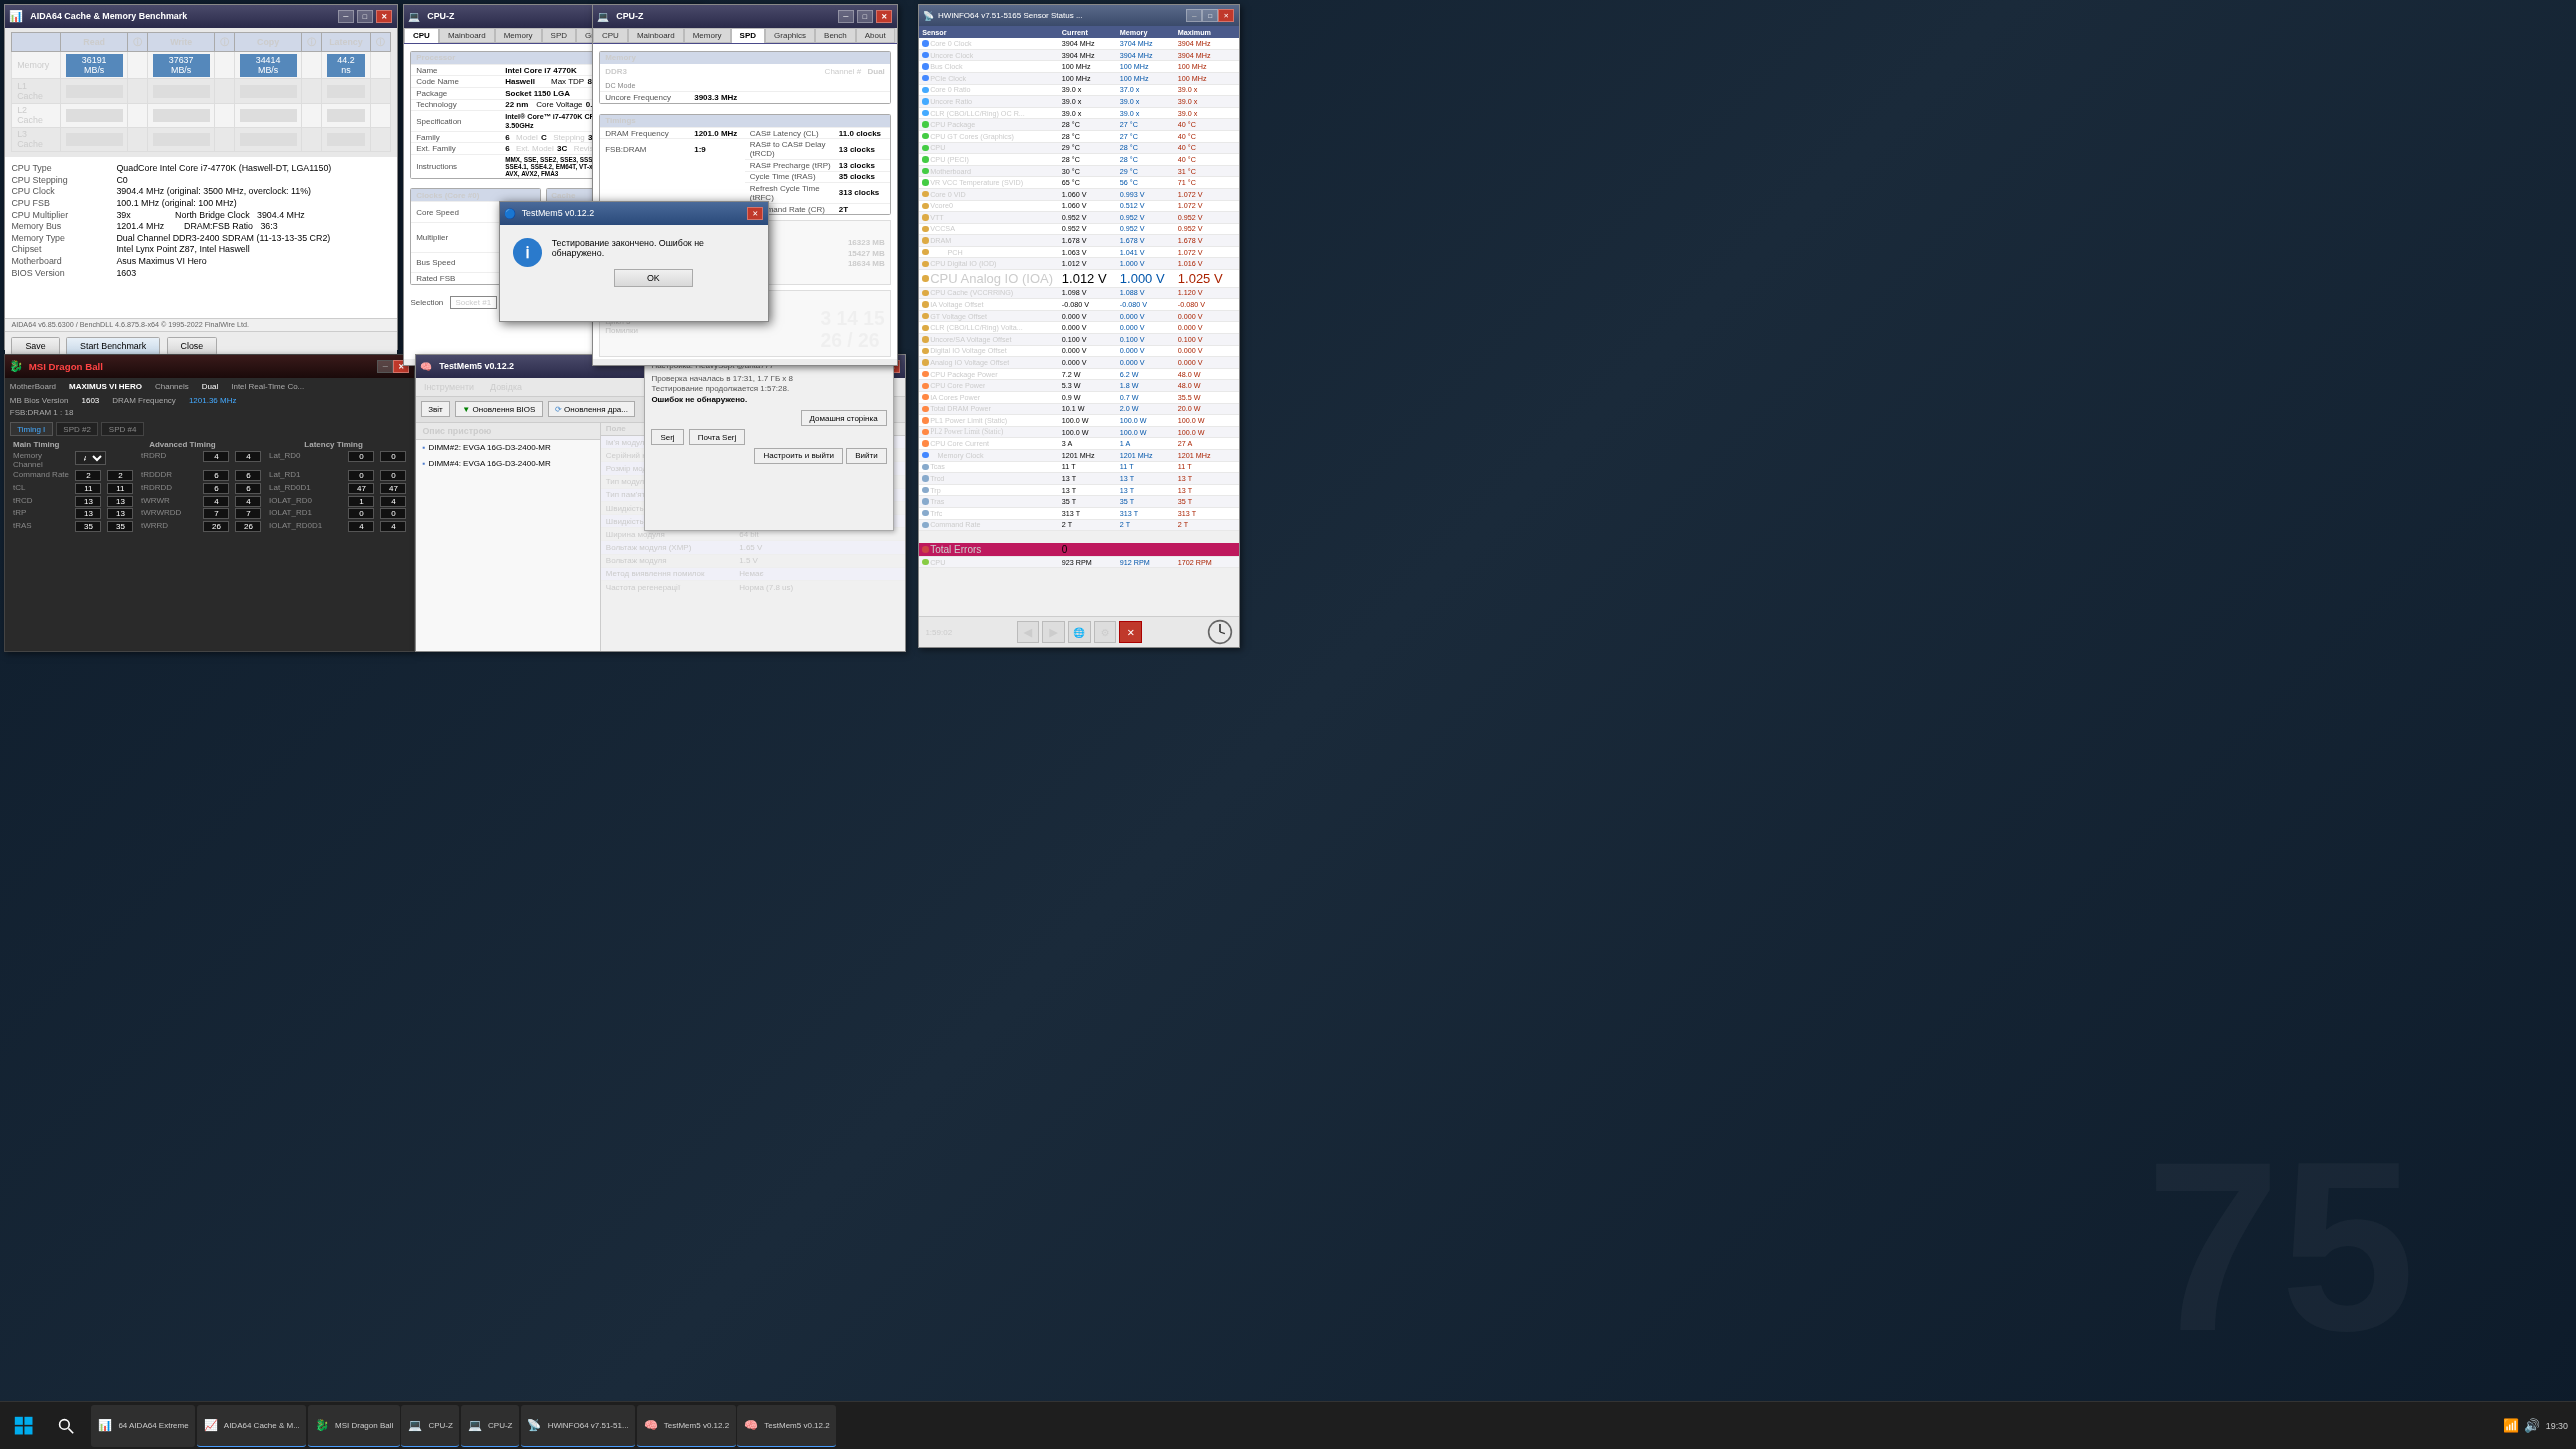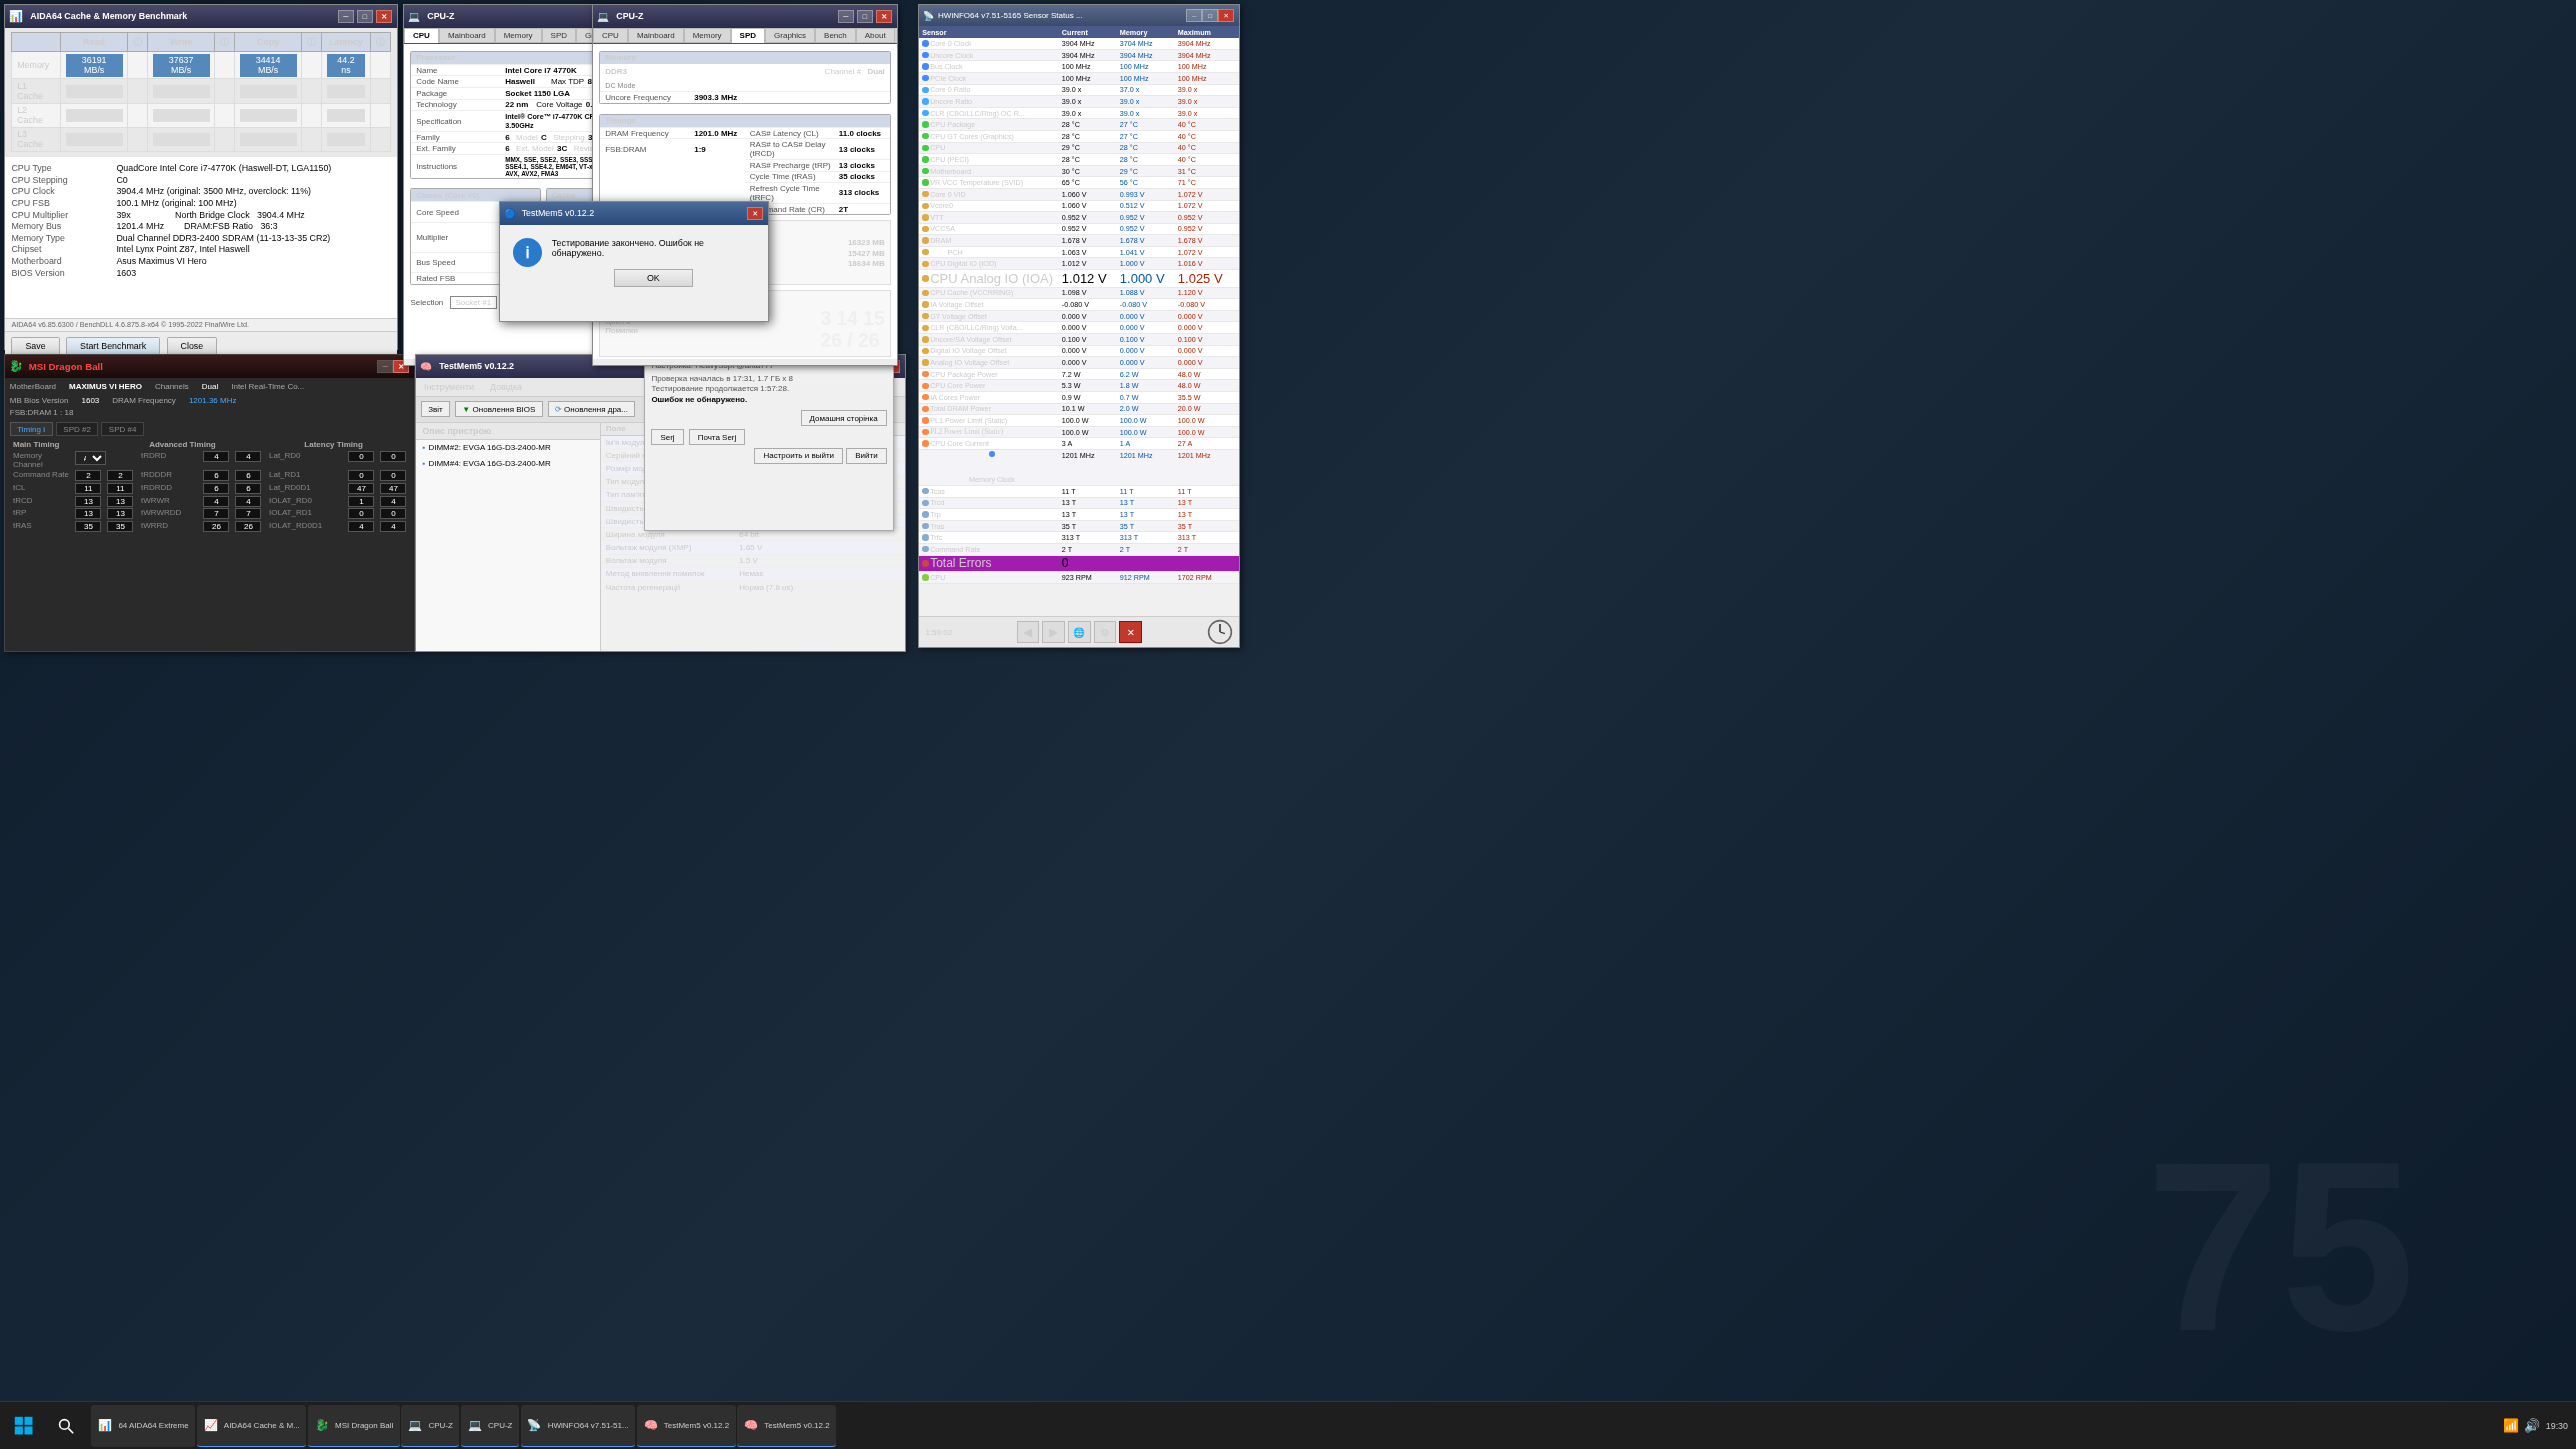--- a/index.html
+++ b/index.html
@@ -1279,21 +1279,21 @@
         <div style="display: grid; grid-template-columns: 1fr 58px 58px 58px; padding: 0.8px 3.2px; border-bottom: 0.8px solid rgb(232, 232, 232); font-size: 7.2px; background: rgb(255, 255, 255);">
     <div style="display:flex; align-items:center; gap:1.6px;">
       <span style="width:6.4px; height:6.4px; border-radius:50%; background:#ff8844; display:inline-block; flex-shrink:0;"></span>
       <span style="white-space:nowrap; overflow:hidden; text-overflow:ellipsis;">CPU Core Current</span>
     </div>
     <span style="color:#000;">3 A</span>
     <span style="color:#0055aa;">1 A</span>
     <span style="color:#aa2200;">27 A</span>
   </div>
         <div style="display: grid; grid-template-columns: 1fr 58px 58px 58px; padding: 0.8px 3.2px; border-bottom: 0.8px solid rgb(232, 232, 232); font-size: 7.2px; background: rgb(244, 244, 248);">
-    <div style="display:flex; align-items:center; gap:18px;flex-direction:column;">
+    <div style="display:flex; align-items:center; gap:9px;">
       <span style="width:6.4px; height:6.4px; border-radius:50%; background:#4488ff; display:inline-block; flex-shrink:0;"></span>
       <span style="white-space:nowrap; overflow:hidden; text-overflow:ellipsis;">Memory Clock</span>
     </div>
     <span style="color:#000;">1201 MHz</span>
     <span style="color:#0055aa;">1201 MHz</span>
     <span style="color:#aa2200;">1201 MHz</span>
   </div>
         <div style="display: grid; grid-template-columns: 1fr 58px 58px 58px; padding: 0.8px 3.2px; border-bottom: 0.8px solid rgb(232, 232, 232); font-size: 7.2px; background: rgb(255, 255, 255);">
     <div style="display:flex; align-items:center; gap:1.6px;">
       <span style="width:6.4px; height:6.4px; border-radius:50%; background:#88aacc; display:inline-block; flex-shrink:0;"></span>
@@ -1341,21 +1341,21 @@
   </div>
         <div style="display: grid; grid-template-columns: 1fr 58px 58px 58px; padding: 0.8px 3.2px; border-bottom: 0.8px solid rgb(232, 232, 232); font-size: 7.2px; background: rgb(244, 244, 248);">
     <div style="display:flex; align-items:center; gap:1.6px;">
       <span style="width:6.4px; height:6.4px; border-radius:50%; background:#88aacc; display:inline-block; flex-shrink:0;"></span>
       <span style="white-space:nowrap; overflow:hidden; text-overflow:ellipsis;">Command Rate</span>
     </div>
     <span style="color:#000;">2 T</span>
     <span style="color:#0055aa;">2 T</span>
     <span style="color:#aa2200;">2 T</span>
   </div>
-        <div style="display: grid; grid-template-columns: 1fr 58px 58px 58px; padding: 0.8px 3.2px; border-bottom: 0.8px solid rgb(232, 232, 232); font-size: 12px; background: #a21caf;">
+        <div style="display: grid; grid-template-columns: 1fr 58px 58px 58px; padding: 0.8px 3.2px; border-bottom: 0.8px solid rgb(232, 232, 232); font-size: 10px; background: #be185d; margin-top: 12px;">
     <div style="display:flex; align-items:center; gap:1.6px;">
       <span style="width:6.4px; height:6.4px; border-radius:50%; background:#cc4444; display:inline-block; flex-shrink:0;"></span>
       <span style="white-space:nowrap; overflow:hidden; text-overflow:ellipsis;">Total Errors</span>
     </div>
     <span style="color:#000;">0</span>
     <span style="color:#0055aa;"></span>
     <span style="color:#aa2200;"></span>
   </div>
         <div style="display: grid; grid-template-columns: 1fr 58px 58px 58px; padding: 0.8px 3.2px; border-bottom: 0.8px solid rgb(232, 232, 232); font-size: 7.2px; background: rgb(244, 244, 248);">
     <div style="display:flex; align-items:center; gap:1.6px;">

